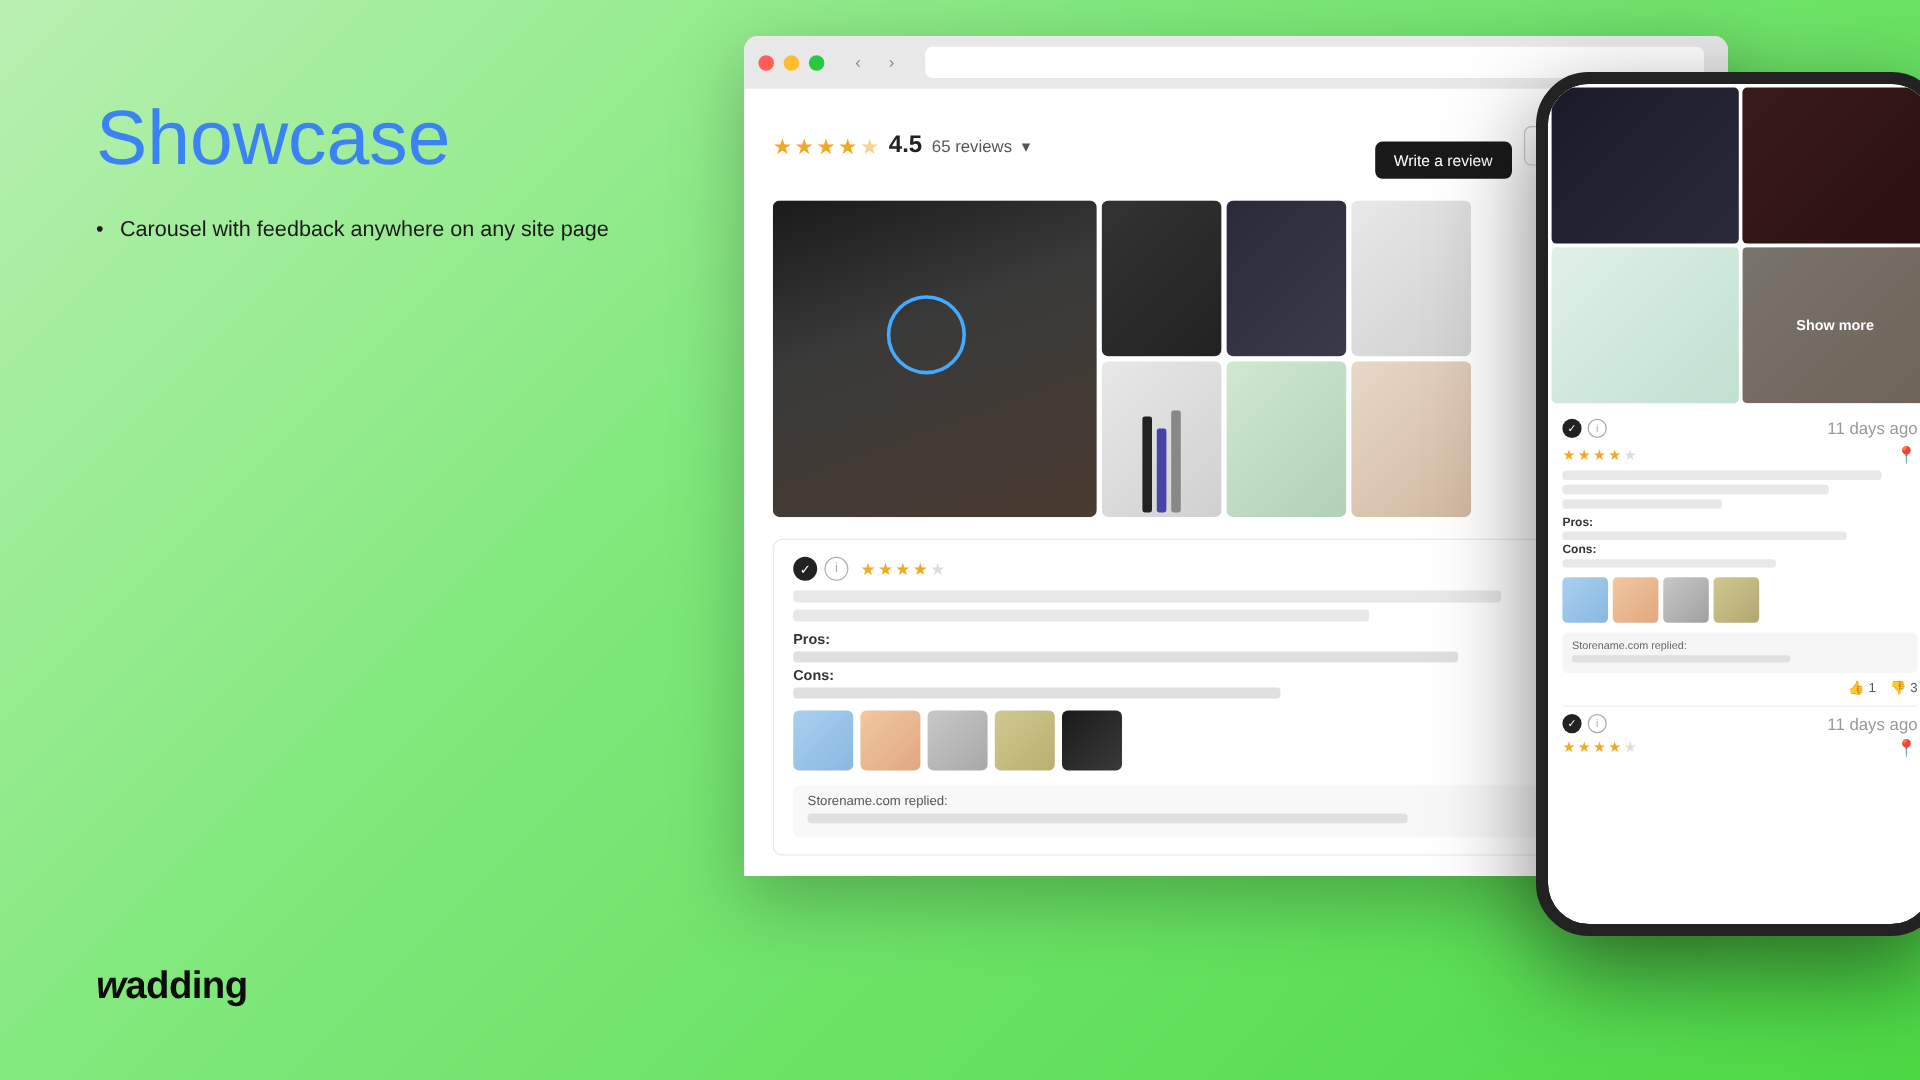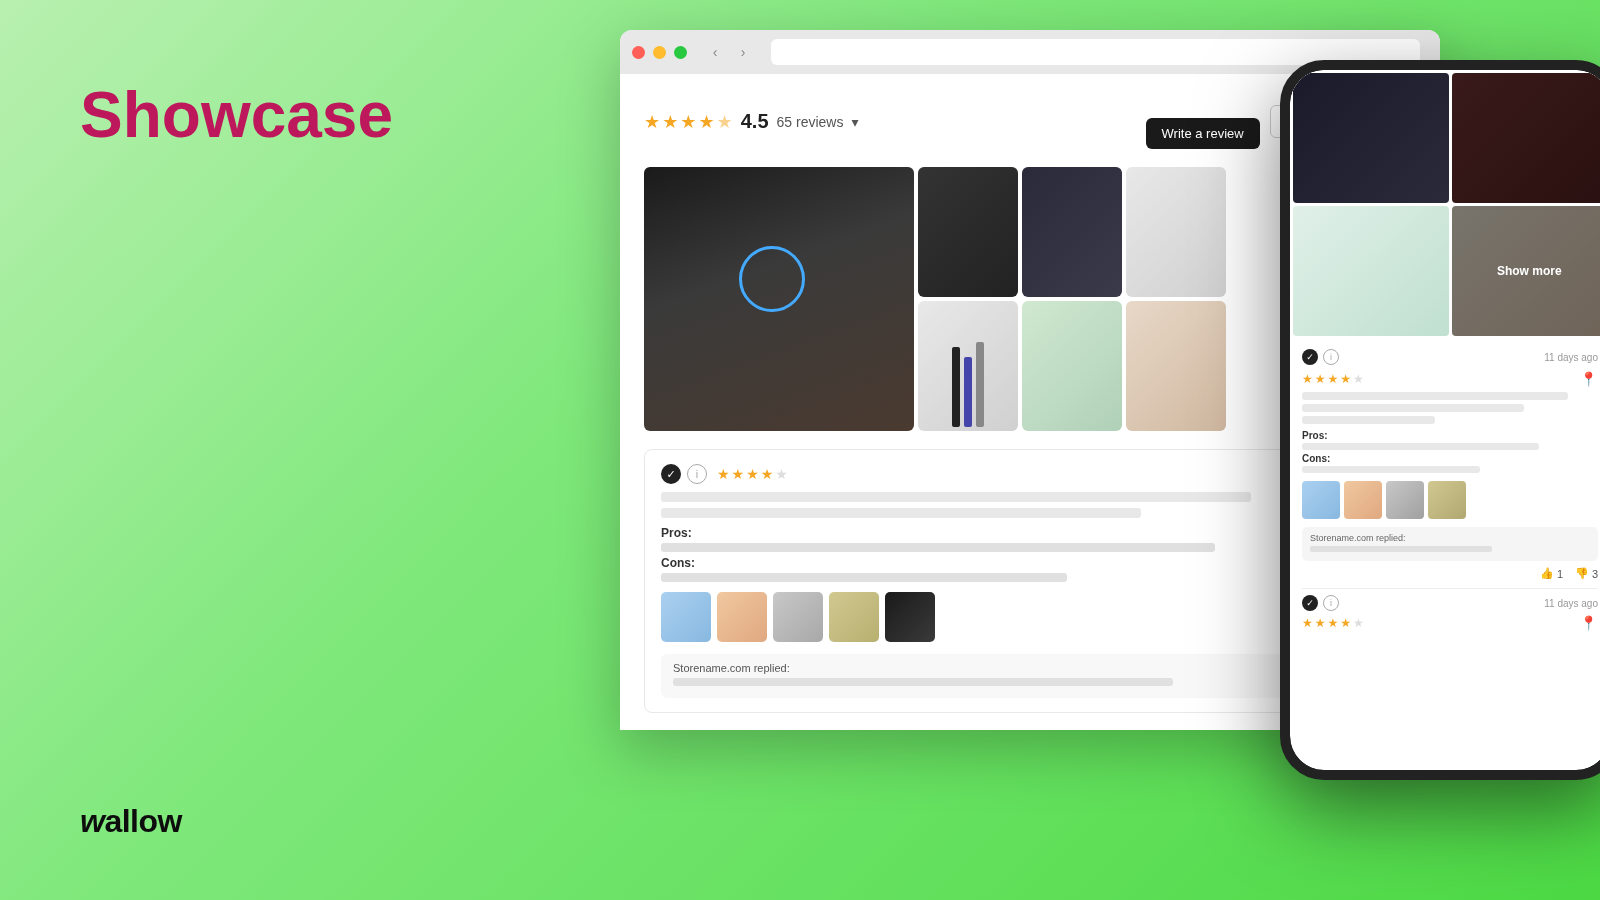--- a/index.html
+++ b/index.html
@@ -21,22 +21,22 @@
       padding: 80px 80px 60px 80px;
       display: flex;
       flex-direction: column;
       justify-content: space-between;
     }
 
     .left-content {}
 
     .headline {
       font-size: 64px;
-      font-weight: 700;
-      color: #be185d;
+      font-weight: 400;
+      color: #3b82f6;
       line-height: 1.1;
       margin-bottom: 28px;
     }
 
     .description {
       font-size: 18px;
       color: #1a1a1a;
       line-height: 1.5;
       margin-bottom: 24px;
     }
@@ -503,21 +503,21 @@
       border: 1.5px solid #aaa;
       border-radius: 50%;
       color: #aaa;
       font-size: 9px;
       display: flex;
       align-items: center;
       justify-content: center;
     }
 
     .phone-timestamp {
-      font-size: 10px;
+      font-size: 14px;
       color: #999;
       margin-left: 16px;
     }
 
     .phone-rating-row {
       display: flex;
       align-items: center;
       justify-content: space-between;
       margin-bottom: 5px;
     }
@@ -640,24 +640,25 @@
   </style>
 </head>
 <body>
 
 <div class="left-panel">
   <div class="left-content">
     <h1 class="headline">
       <span>Showcase</span><br>
     </h1>
     <ul class="bullet-list">
+      <li>Carousel with feedback anywhere on any site page</li>
     </ul>
   </div>
   <div class="logo">
-    <span class="logo-w">w</span><span>allow</span>
+    <span class="logo-w">w</span><span>adding</span>
   </div>
 </div>
 
 <div class="right-panel">
 
   <div class="browser-window">
 
     <div class="browser-chrome">
       <div class="traffic-light tl-red"></div>
       <div class="traffic-light tl-yellow"></div>

